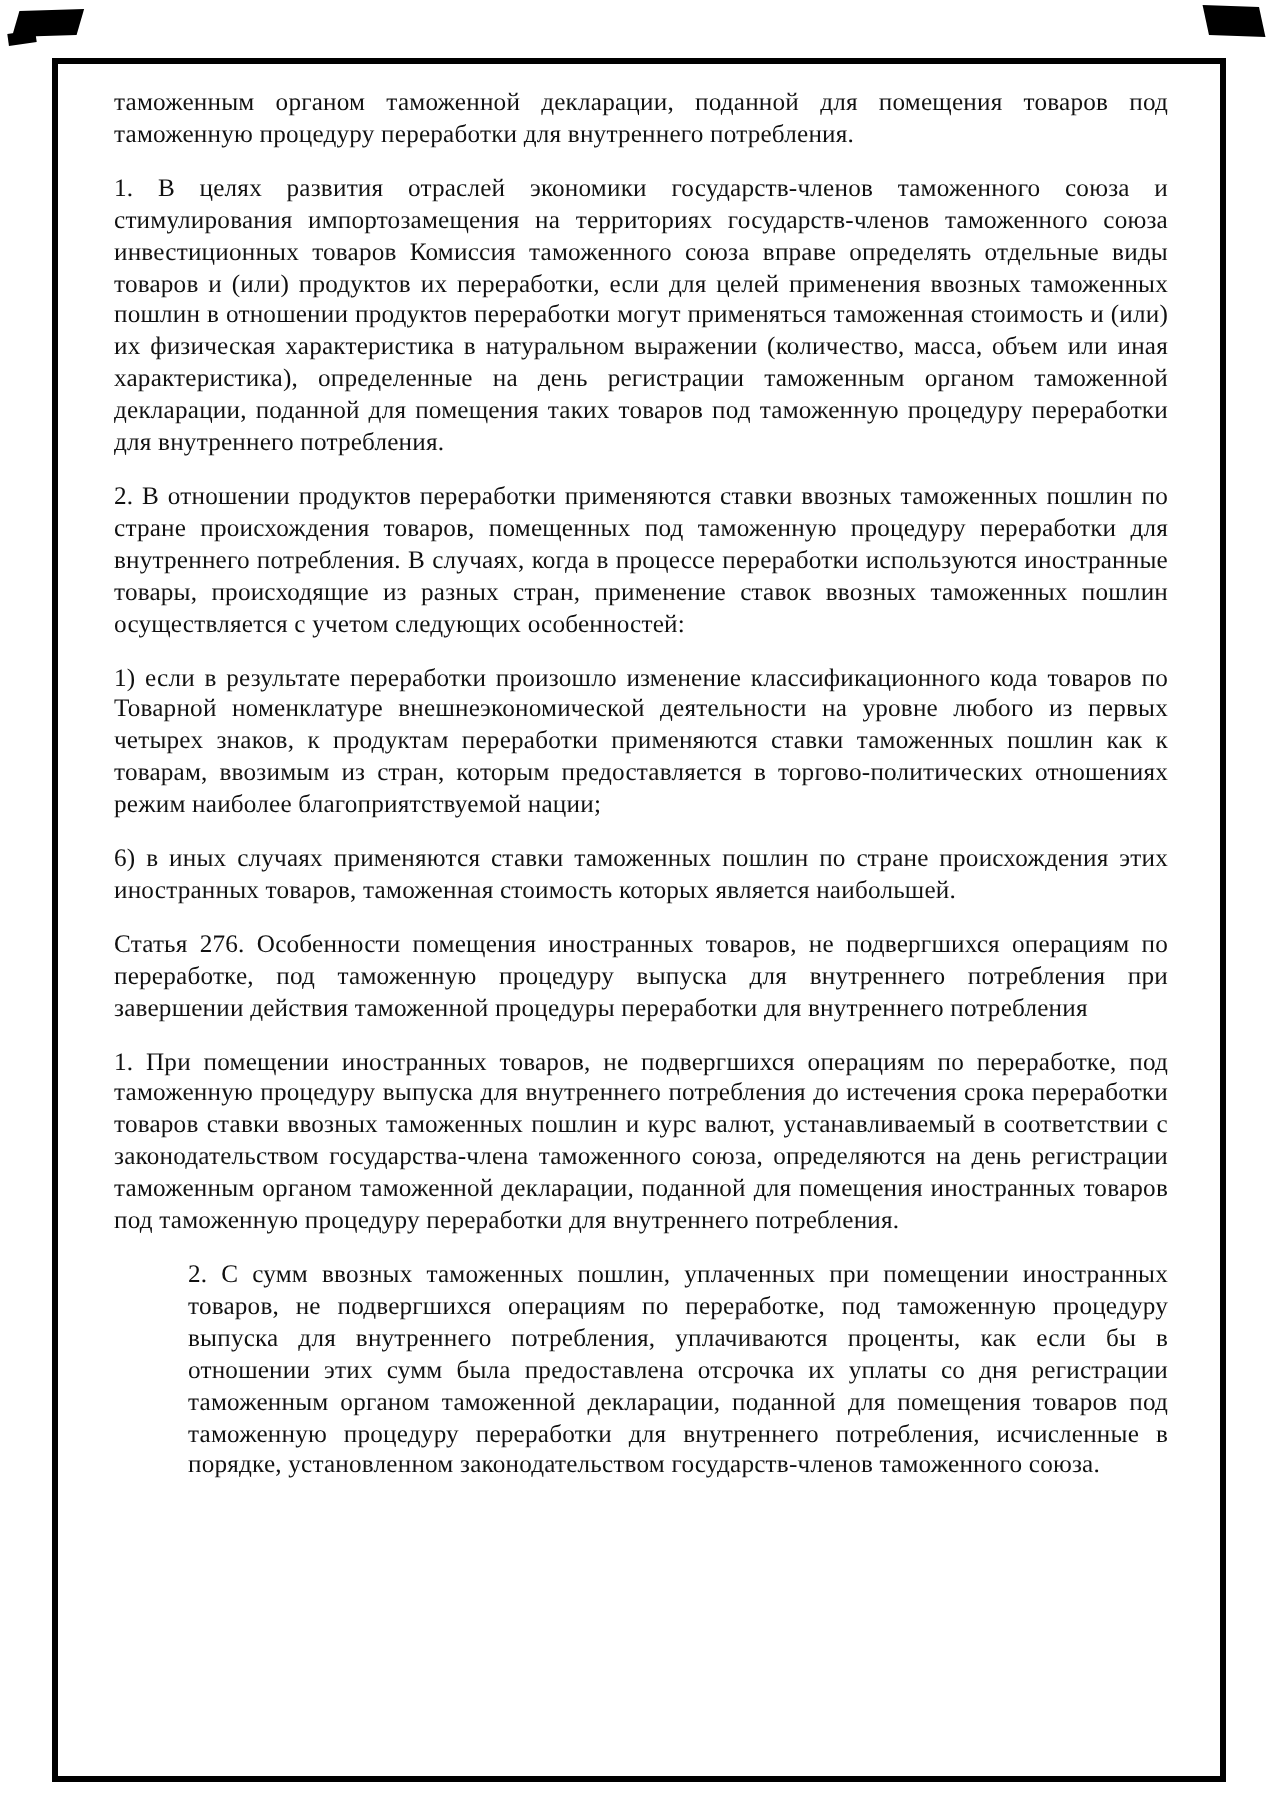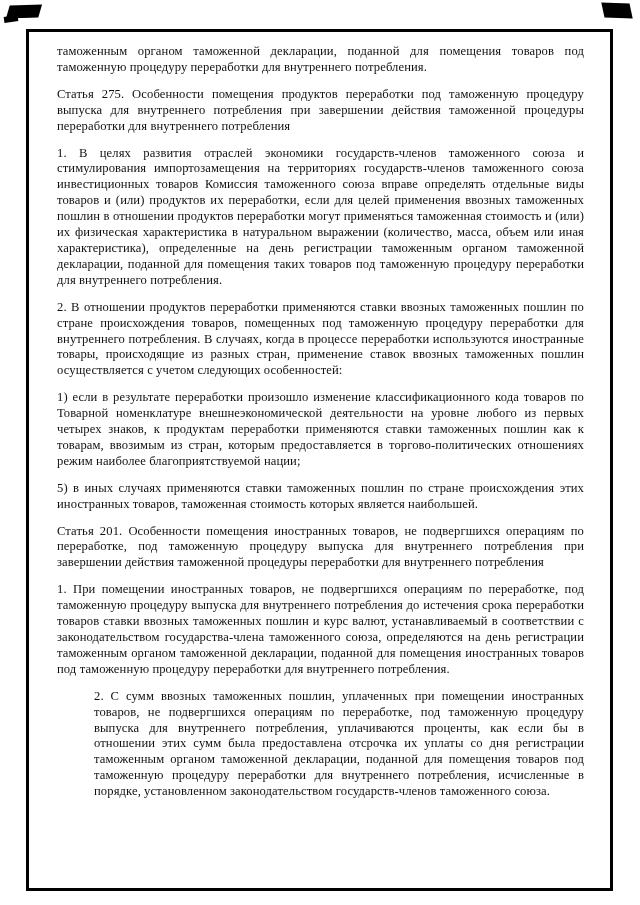--- a/index.html
+++ b/index.html
@@ -79,23 +79,22 @@
 <div class="scan-page">
 
   <div class="artifact tl"></div>
   <div class="artifact tl2"></div>
   <div class="artifact tr"></div>
 
   <div class="frame"></div>
 
   <div class="content">
     <p>таможенным органом таможенной декларации, поданной для помещения товаров под таможенную процедуру переработки для внутреннего потребления.</p>
-    <p>Статья 275. Особенности помещения продуктов переработки под таможенную процедуру выпуска для внутреннего потребления при завершении действия таможенной процедуры переработки для внутреннего потребления</p>
     <p>1. В целях развития отраслей экономики государств-членов таможенного союза и стимулирования импортозамещения на территориях государств-членов таможенного союза инвестиционных товаров Комиссия таможенного союза вправе определять отдельные виды товаров и (или) продуктов их переработки, если для целей применения ввозных таможенных пошлин в отношении продуктов переработки могут применяться таможенная стоимость и (или) их физическая характеристика в натуральном выражении (количество, масса, объем или иная характеристика), определенные на день регистрации таможенным органом таможенной декларации, поданной для помещения таких товаров под таможенную процедуру переработки для внутреннего потребления.</p>
     <p>2. В отношении продуктов переработки применяются ставки ввозных таможенных пошлин по стране происхождения товаров, помещенных под таможенную процедуру переработки для внутреннего потребления. В случаях, когда в процессе переработки используются иностранные товары, происходящие из разных стран, применение ставок ввозных таможенных пошлин осуществляется с учетом следующих особенностей:</p>
     <p>1) если в результате переработки произошло изменение классификационного кода товаров по Товарной номенклатуре внешнеэкономической деятельности на уровне любого из первых четырех знаков, к продуктам переработки применяются ставки таможенных пошлин как к товарам, ввозимым из стран, которым предоставляется в торгово-политических отношениях режим наиболее благоприятствуемой нации;</p>
-    <p>5) в иных случаях применяются ставки таможенных пошлин по стране происхождения этих иностранных товаров, таможенная стоимость которых является наибольшей.</p>
-    <p>Статья 201. Особенности помещения иностранных товаров, не подвергшихся операциям по переработке, под таможенную процедуру выпуска для внутреннего потребления при завершении действия таможенной процедуры переработки для внутреннего потребления</p>
+    <p>6) в иных случаях применяются ставки таможенных пошлин по стране происхождения этих иностранных товаров, таможенная стоимость которых является наибольшей.</p>
+    <p>Статья 276. Особенности помещения иностранных товаров, не подвергшихся операциям по переработке, под таможенную процедуру выпуска для внутреннего потребления при завершении действия таможенной процедуры переработки для внутреннего потребления</p>
     <p>1. При помещении иностранных товаров, не подвергшихся операциям по переработке, под таможенную процедуру выпуска для внутреннего потребления до истечения срока переработки товаров ставки ввозных таможенных пошлин и курс валют, устанавливаемый в соответствии с законодательством государства-члена таможенного союза, определяются на день регистрации таможенным органом таможенной декларации, поданной для помещения иностранных товаров под таможенную процедуру переработки для внутреннего потребления.</p>
     <p>2. С сумм ввозных таможенных пошлин, уплаченных при помещении иностранных товаров, не подвергшихся операциям по переработке, под таможенную процедуру выпуска для внутреннего потребления, уплачиваются проценты, как если бы в отношении этих сумм была предоставлена отсрочка их уплаты со дня регистрации таможенным органом таможенной декларации, поданной для помещения товаров под таможенную процедуру переработки для внутреннего потребления, исчисленные в порядке, установленном законодательством государств-членов таможенного союза.</p>
   </div>
 
 </div>
 
 </body></html>

